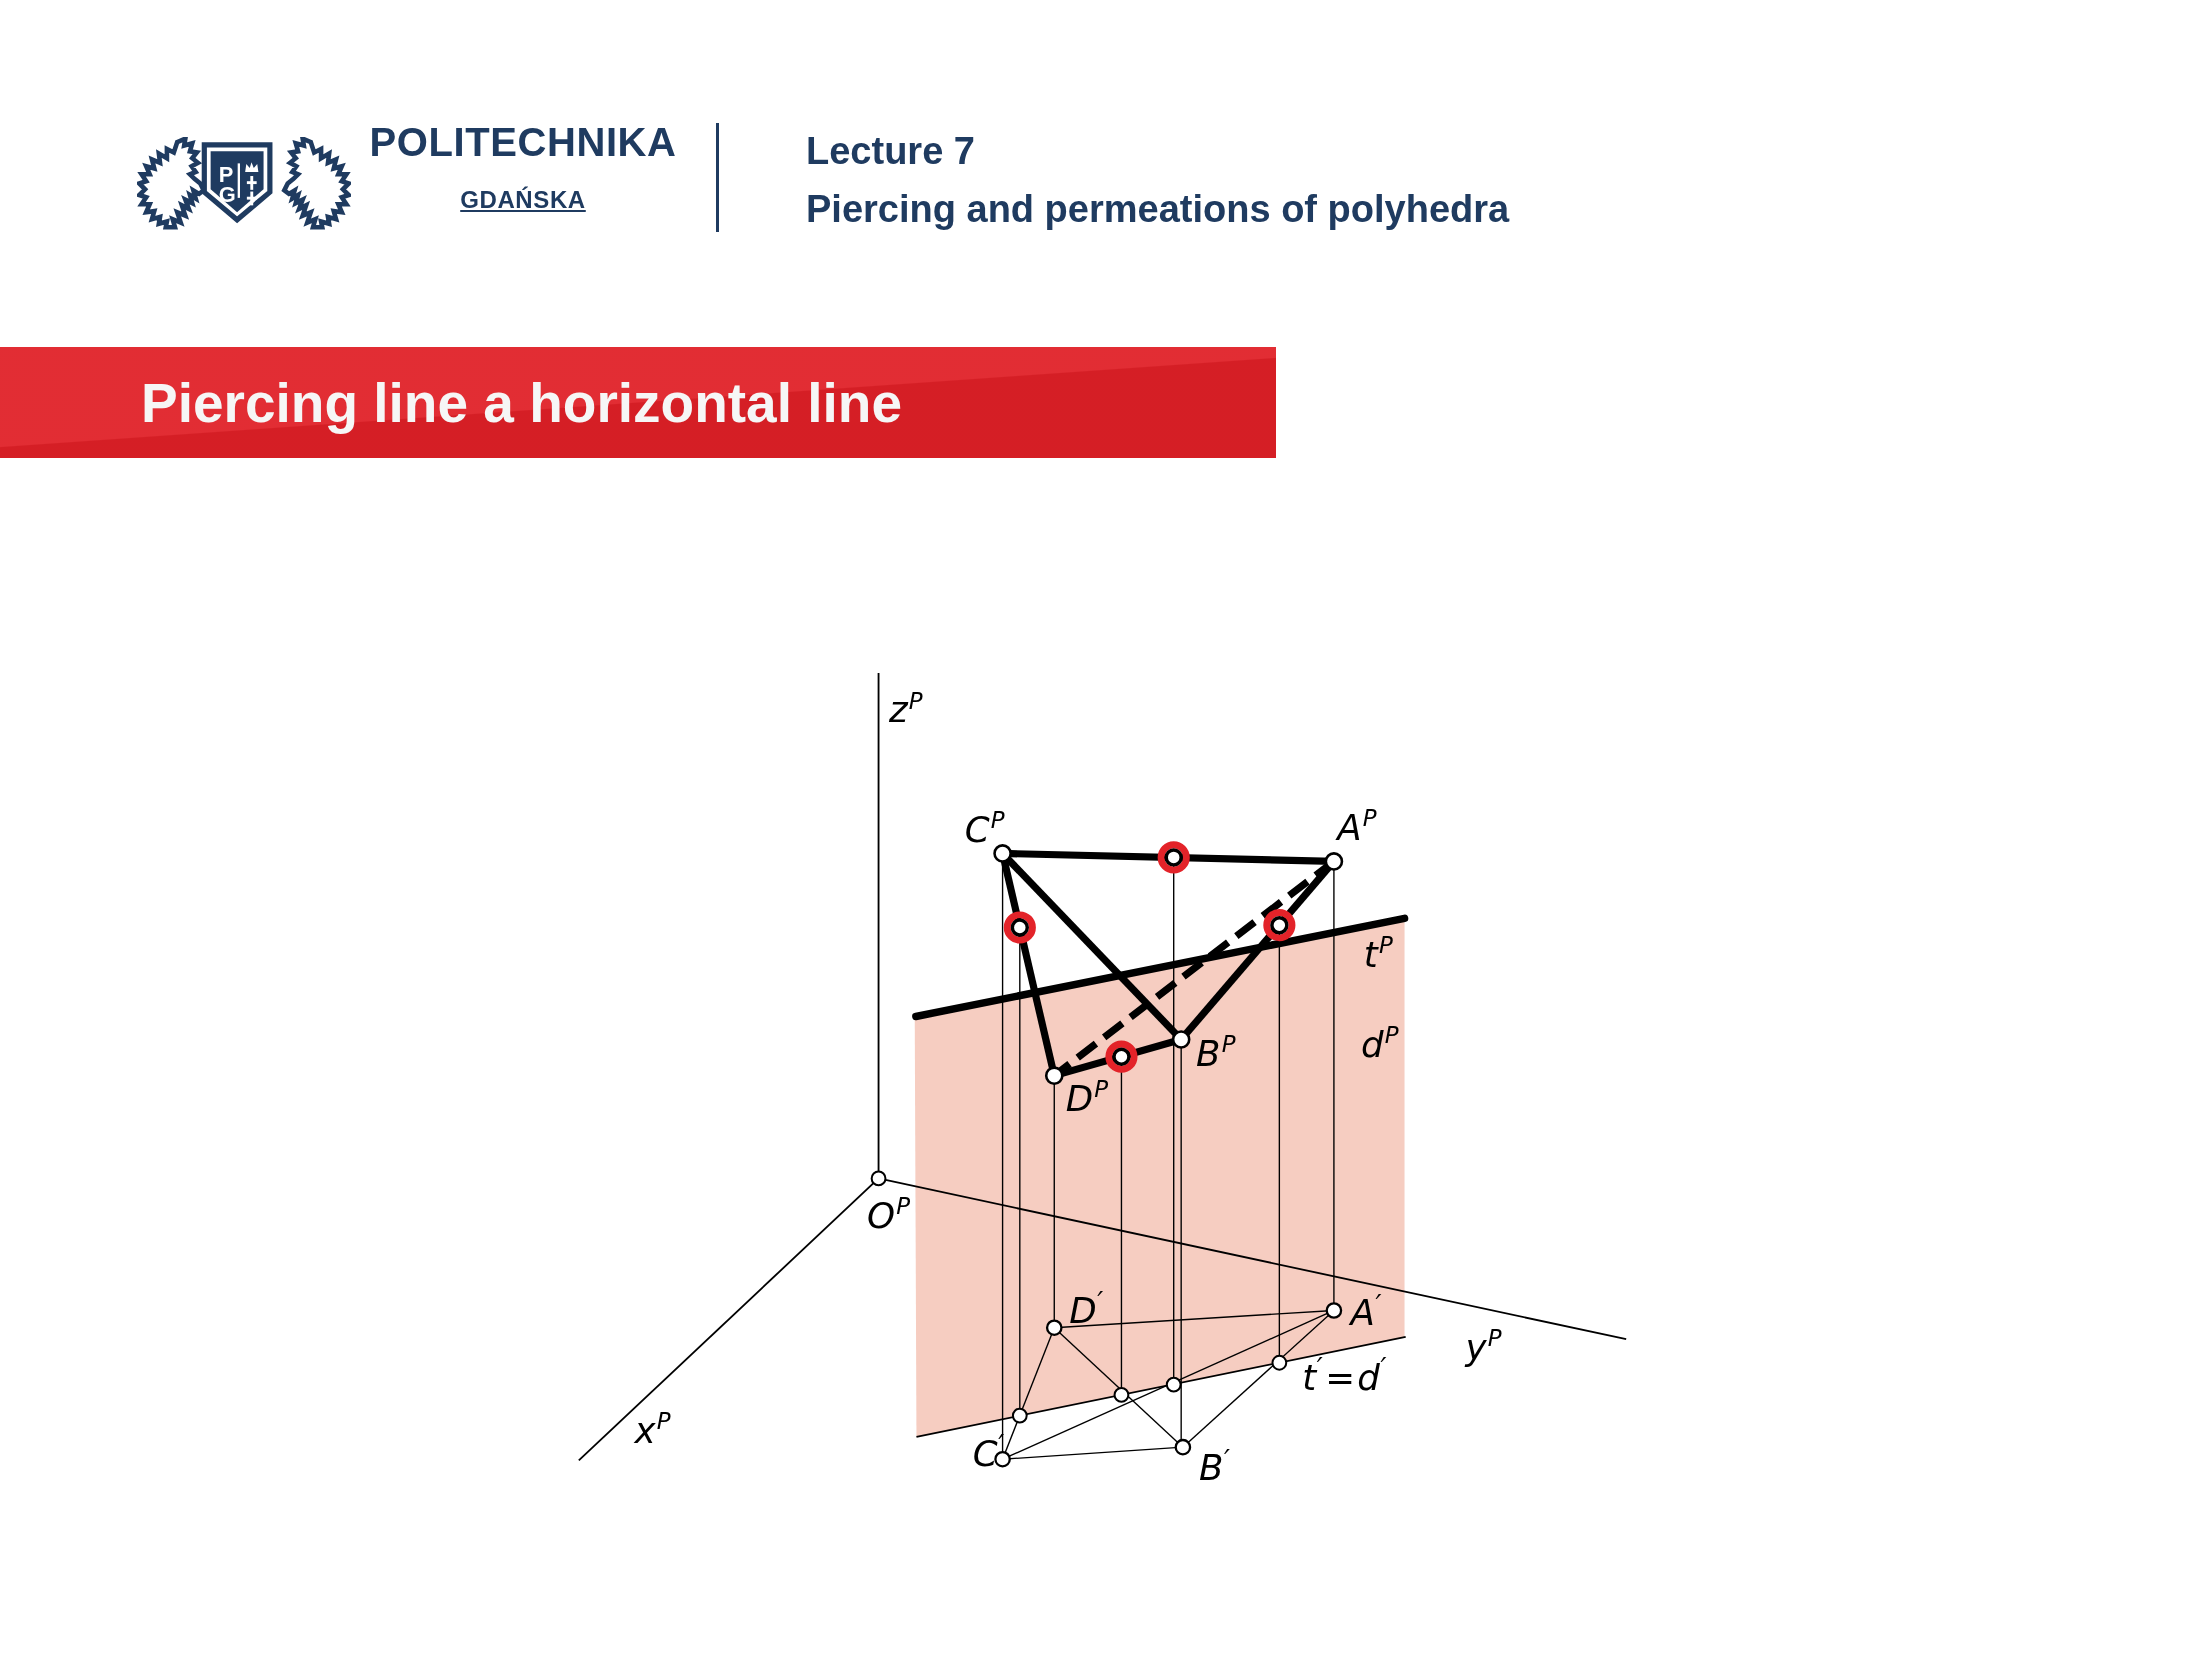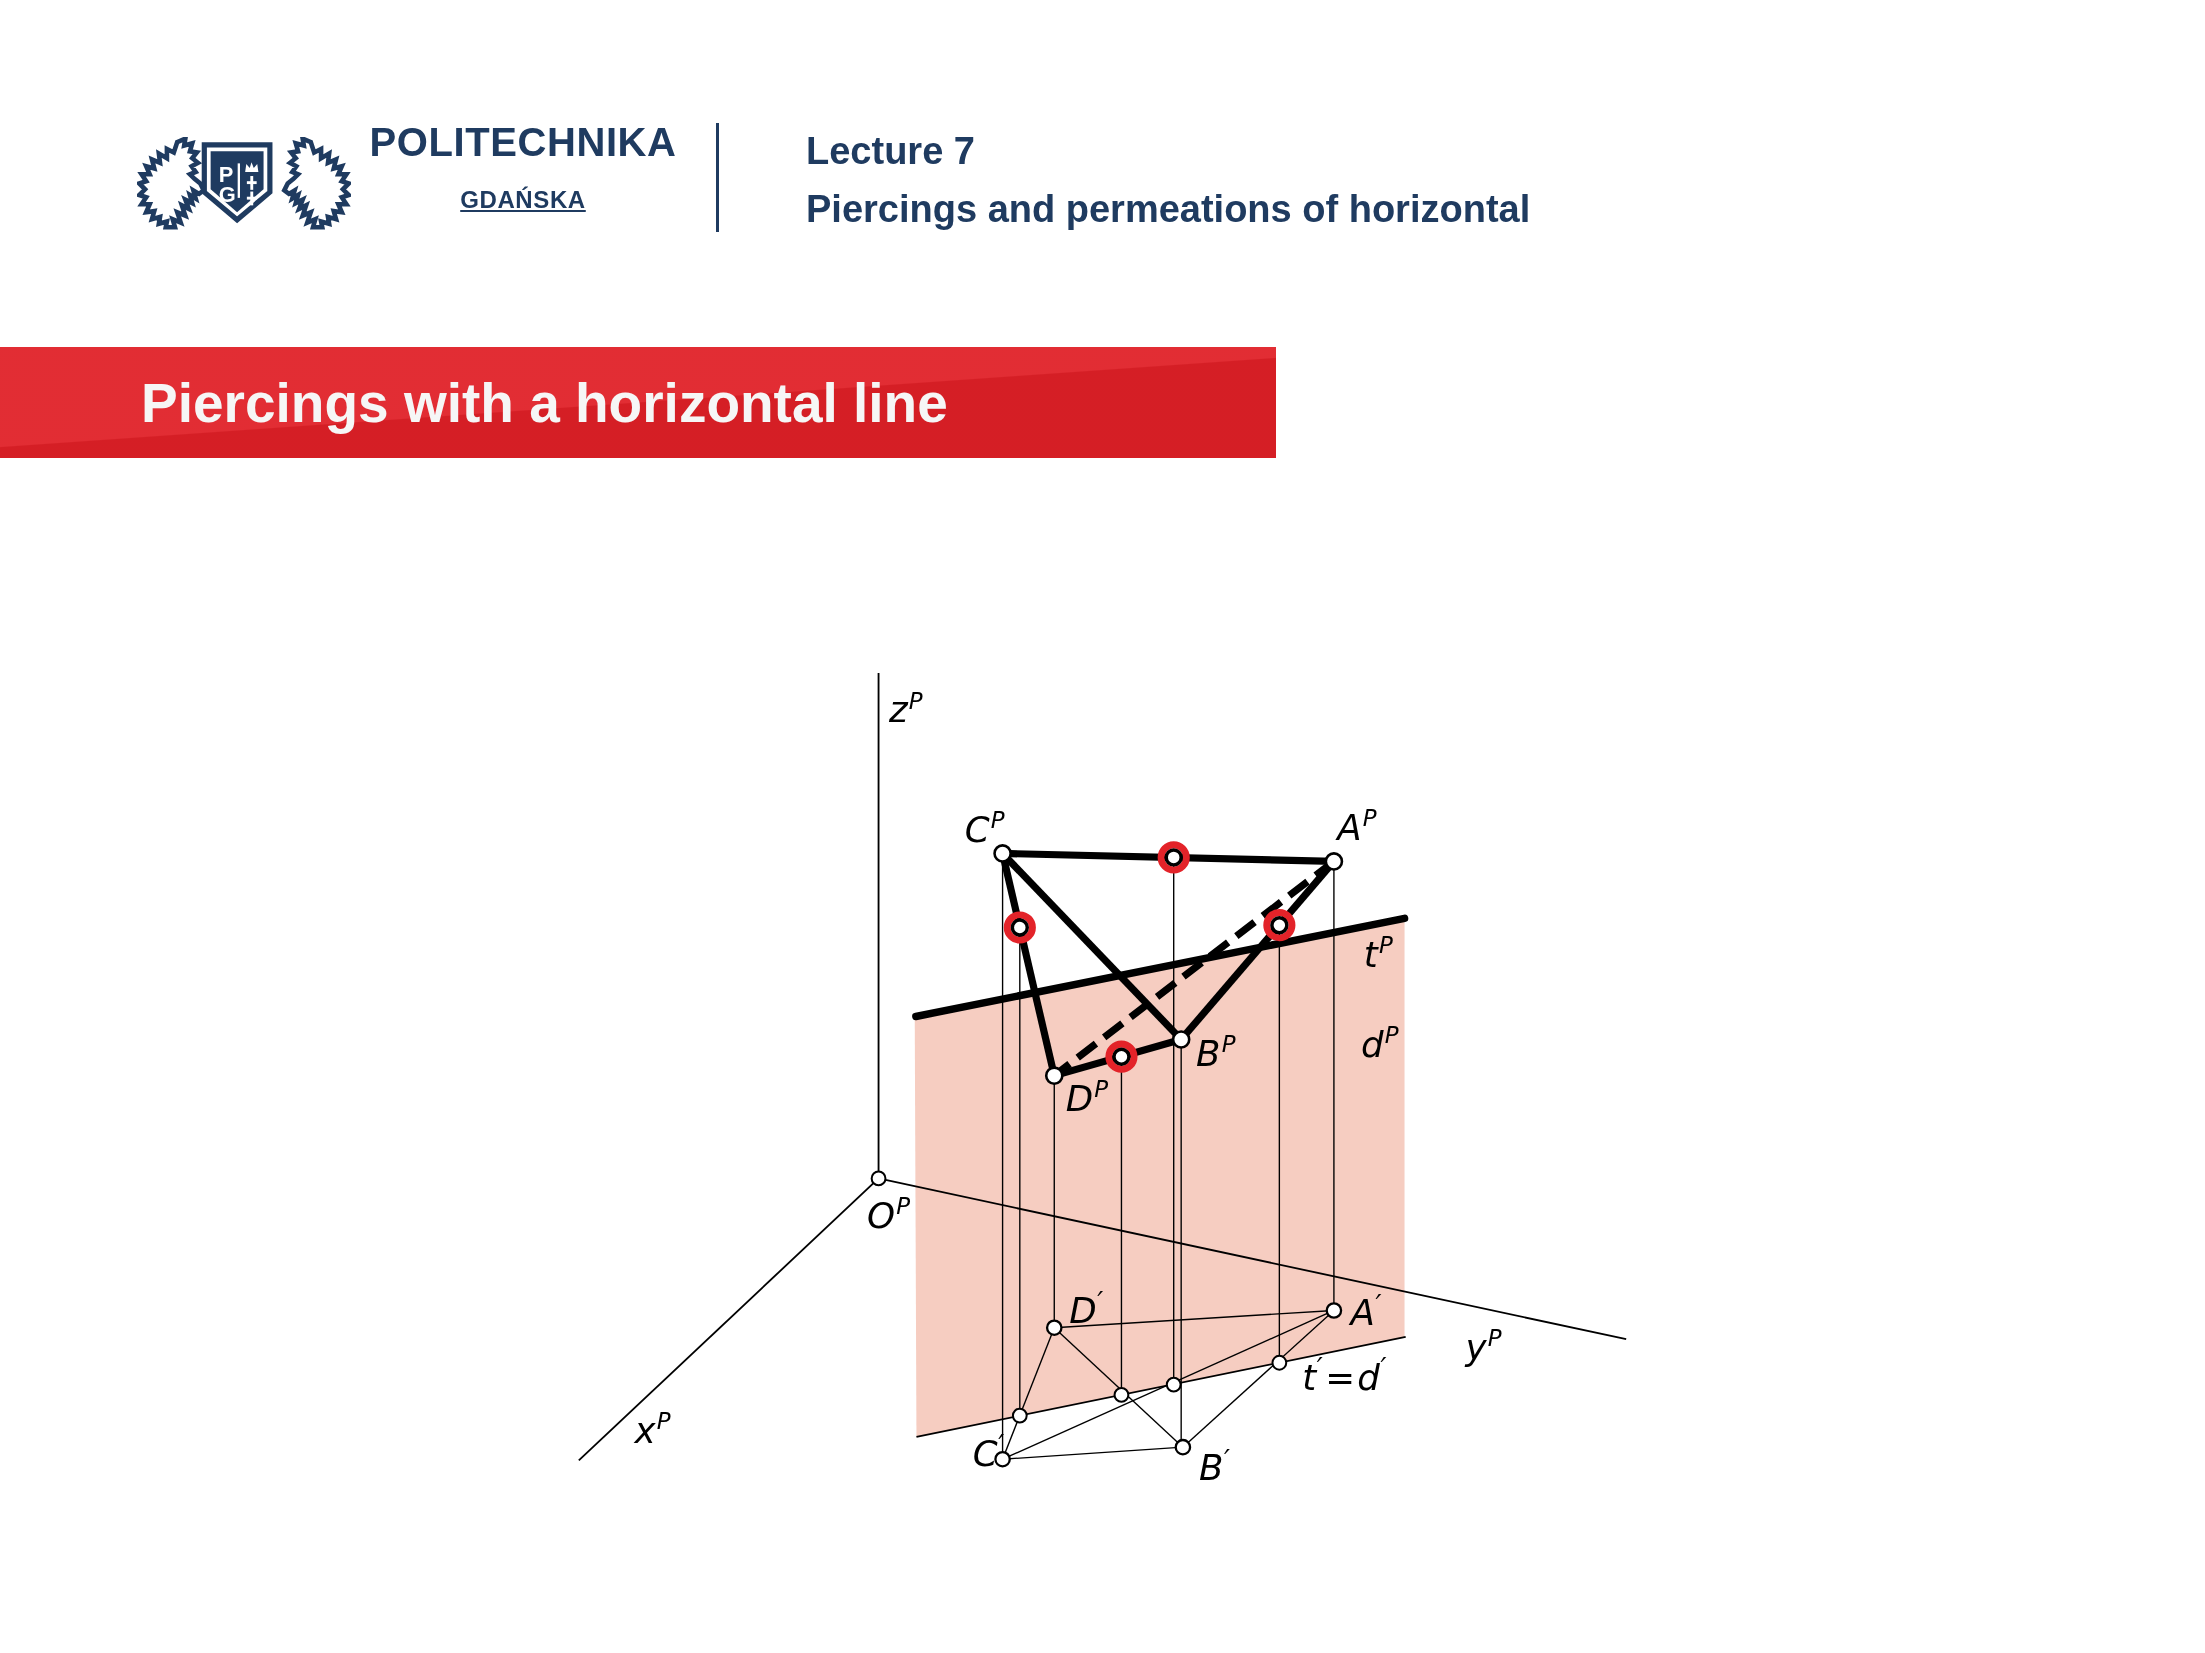--- a/index.html
+++ b/index.html
@@ -75,26 +75,26 @@
 
   <div class="wordmark">
     <div class="wm1">POLITECHNIKA</div>
     <div class="wm2">GDAŃSKA</div>
   </div>
 
   <div class="header-divider"></div>
 
   <div class="lecture-block">
     <div class="lecture-line1">Lecture 7</div>
-    <div class="lecture-line2">Piercings and permeations of horizontal</div>
+    <div class="lecture-line2">Piercing and permeations of polyhedra</div>
   </div>
 </div>
 
 <div class="banner">
-  <div class="banner-title">Piercings with a horizontal line</div>
+  <div class="banner-title">Piercing line a horizontal line</div>
 </div>
 
 <svg class="diagram" viewBox="0 0 3840 2880" width="2205" height="1654">
 
   <polygon points="1593,1770 2446,1597 2446,2329 1596,2502" fill="#F6CDC1"></polygon>
 
   <line x1="1596" y1="2502" x2="2448" y2="2328" stroke="#000" stroke-width="3"></line>
 
   <g stroke="#000" stroke-width="3.2">
     <line x1="1530" y1="1172" x2="1530" y2="2052"></line>

